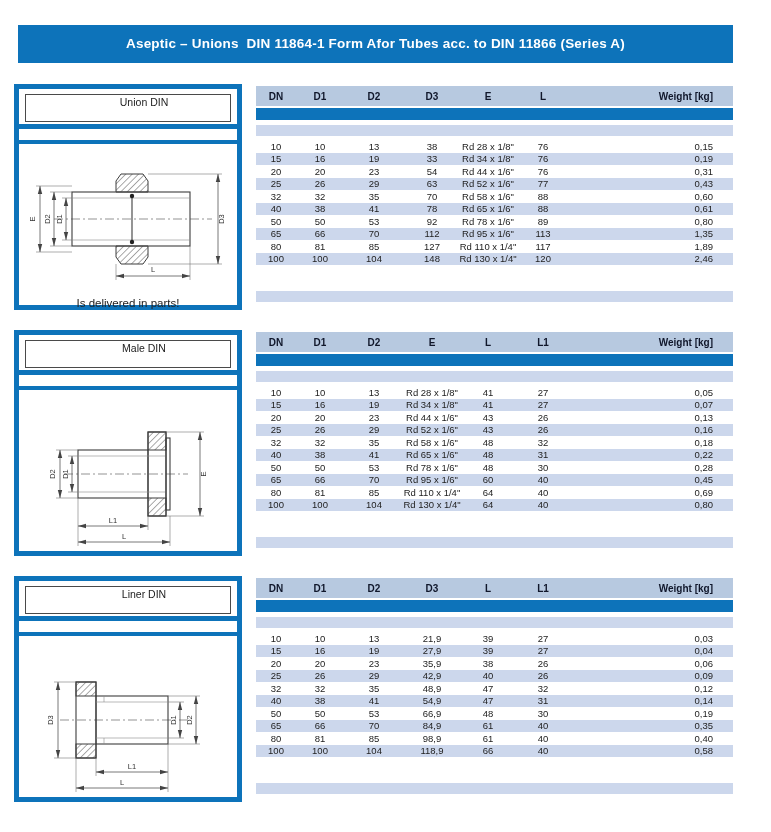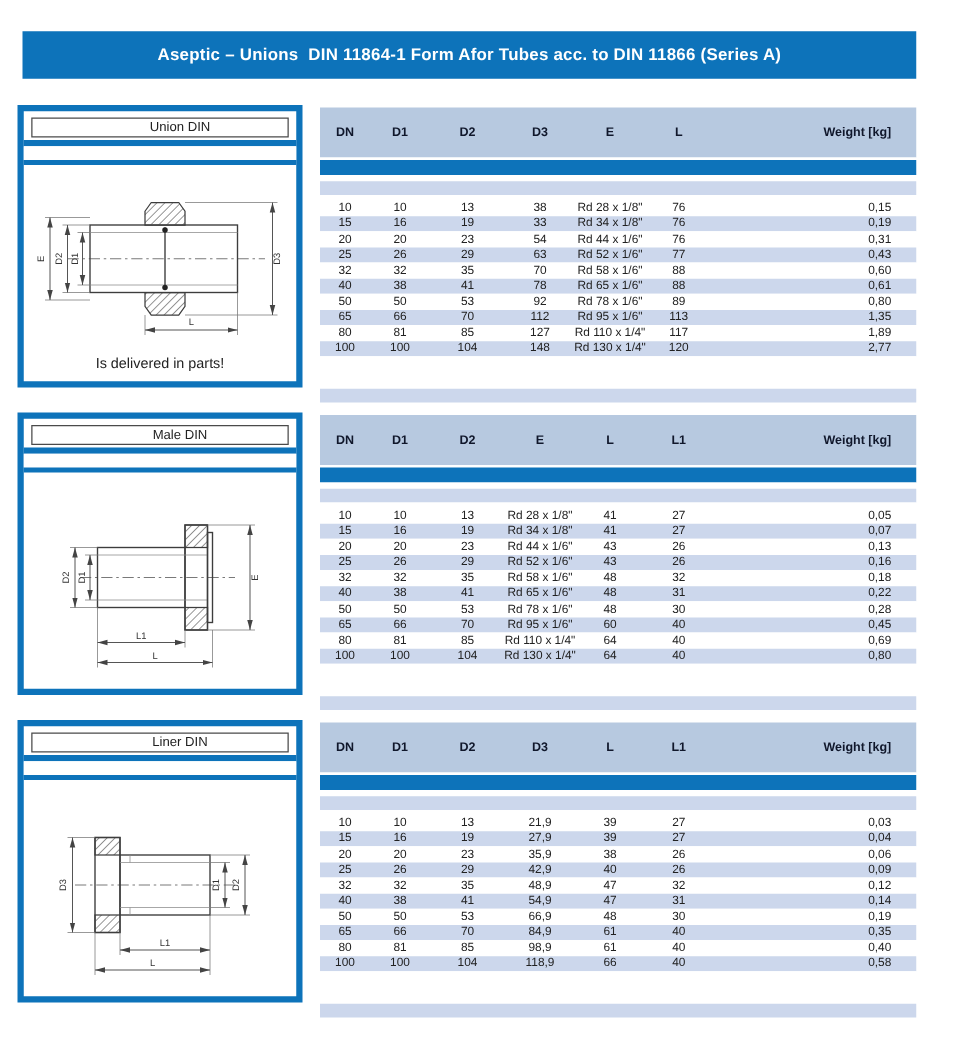--- a/index.html
+++ b/index.html
@@ -22,21 +22,21 @@
   }
   .banner div{white-space:pre;}
   
   .section{position:absolute;left:14px;width:719px;height:228px;}
   
   .panel{
     position:absolute;left:0;top:0;width:228px;height:226px;
     border:5px solid var(--blue);background:#fff;
   }
   .panel-title{
-    margin:5px 6px 2px 6px;border:1px solid #4a4a4a;height:16px;line-height:14px;
+    margin:5px 6px 2px 6px;border:1px solid #4a4a4a;height:28px;line-height:14px;
     text-align:center;font-size:10.5px;color:#222;background:#fff;padding-left:32px;
   }
   .bluestrip{background:var(--blue);width:100%;}
   .s5{height:5px}.s4{height:4px}
   .whitestrip{height:11px;background:#fff;width:100%;}
   .drawarea{
     height:173px;display:flex;flex-direction:column;align-items:center;justify-content:center;
   }
   .note{font-size:11.5px;color:#222;text-align:center;margin-top:3px;}
   
@@ -46,21 +46,21 @@
   .dim{stroke:#555;stroke-width:.8;fill:none;}
   .ext{stroke:#777;stroke-width:.6;}
   .cl{stroke:#666;stroke-width:.7;stroke-dasharray:9 3 2 3;}
   .dimlbl{font-size:7.5px;fill:#333;}
   
   .twrap{position:absolute;left:242px;top:2px;width:477px;}
   .thead,.trow{
     display:grid;grid-template-columns:40px 48px 60px 56px 56px 54px 1fr 94px;
     align-items:center;
   }
-  .thead{height:40px;background:var(--hdrbg);font-weight:bold;font-size:10px;color:#10172b;}
+  .thead{height:20px;background:var(--hdrbg);font-weight:bold;font-size:10px;color:#10172b;}
   .trow{height:12.5px;font-size:9.5px;color:#222;background:#fff;}
   .trow.alt{background:var(--stripe);}
   .tcell{display:flex;justify-content:center;white-space:nowrap;overflow:visible;}
   .tcell.c7{justify-content:flex-end;padding-right:20px;}
   .gap{background:#fff;}
   .g2{height:2px}.g5{height:5px}.g4{height:4px}.g26{height:26px}
   .darkband{height:12px;background:var(--blue);}
   .strip{height:11px;background:var(--stripe);}
 </style>
 </head>
@@ -230,21 +230,21 @@
             <span class="tcell c7">1,89</span>
           </div>
           <div class="trow alt">
             <span class="tcell c0">100</span>
             <span class="tcell c1">100</span>
             <span class="tcell c2">104</span>
             <span class="tcell c3">148</span>
             <span class="tcell c4">Rd 130 x 1/4"</span>
             <span class="tcell c5">120</span>
             <span class="tcell c6"></span>
-            <span class="tcell c7">2,77</span>
+            <span class="tcell c7">2,46</span>
           </div>
         </div>
       <div class="gap g26"></div>
       <div class="strip"></div>
     </div>
   </section>
 
   <section class="section" style="top:330px">
     <div class="panel">
       <div class="panel-title">Male DIN</div>

